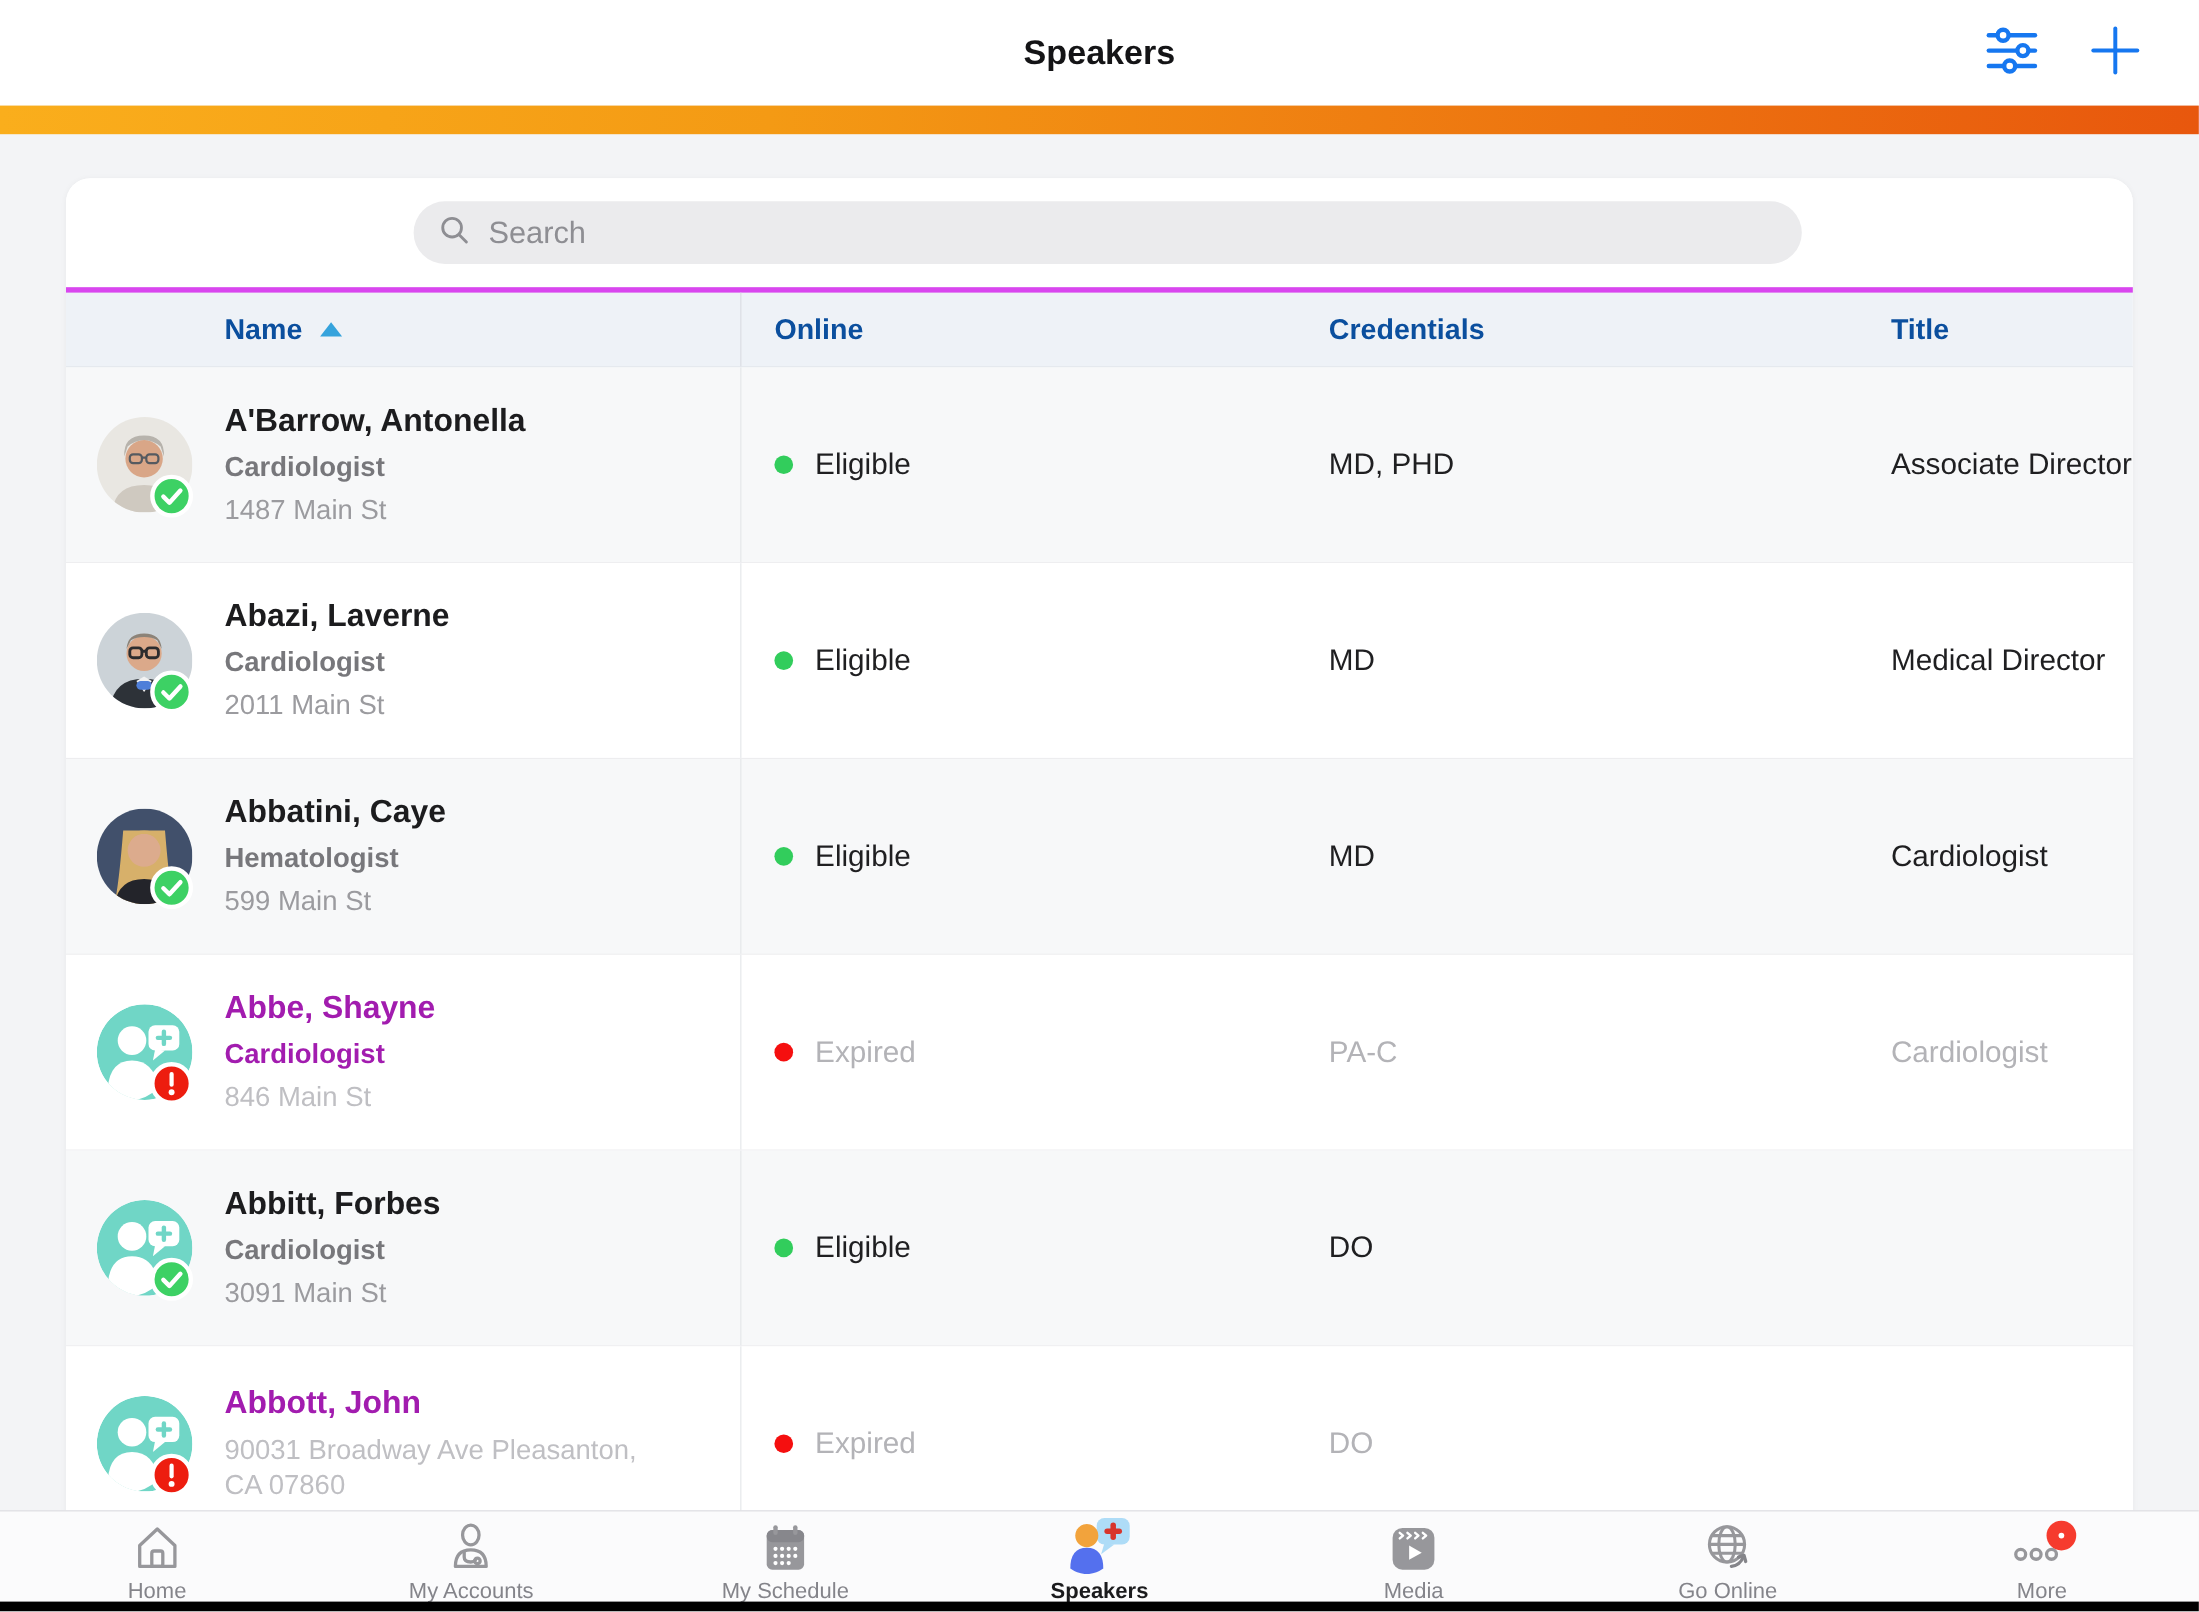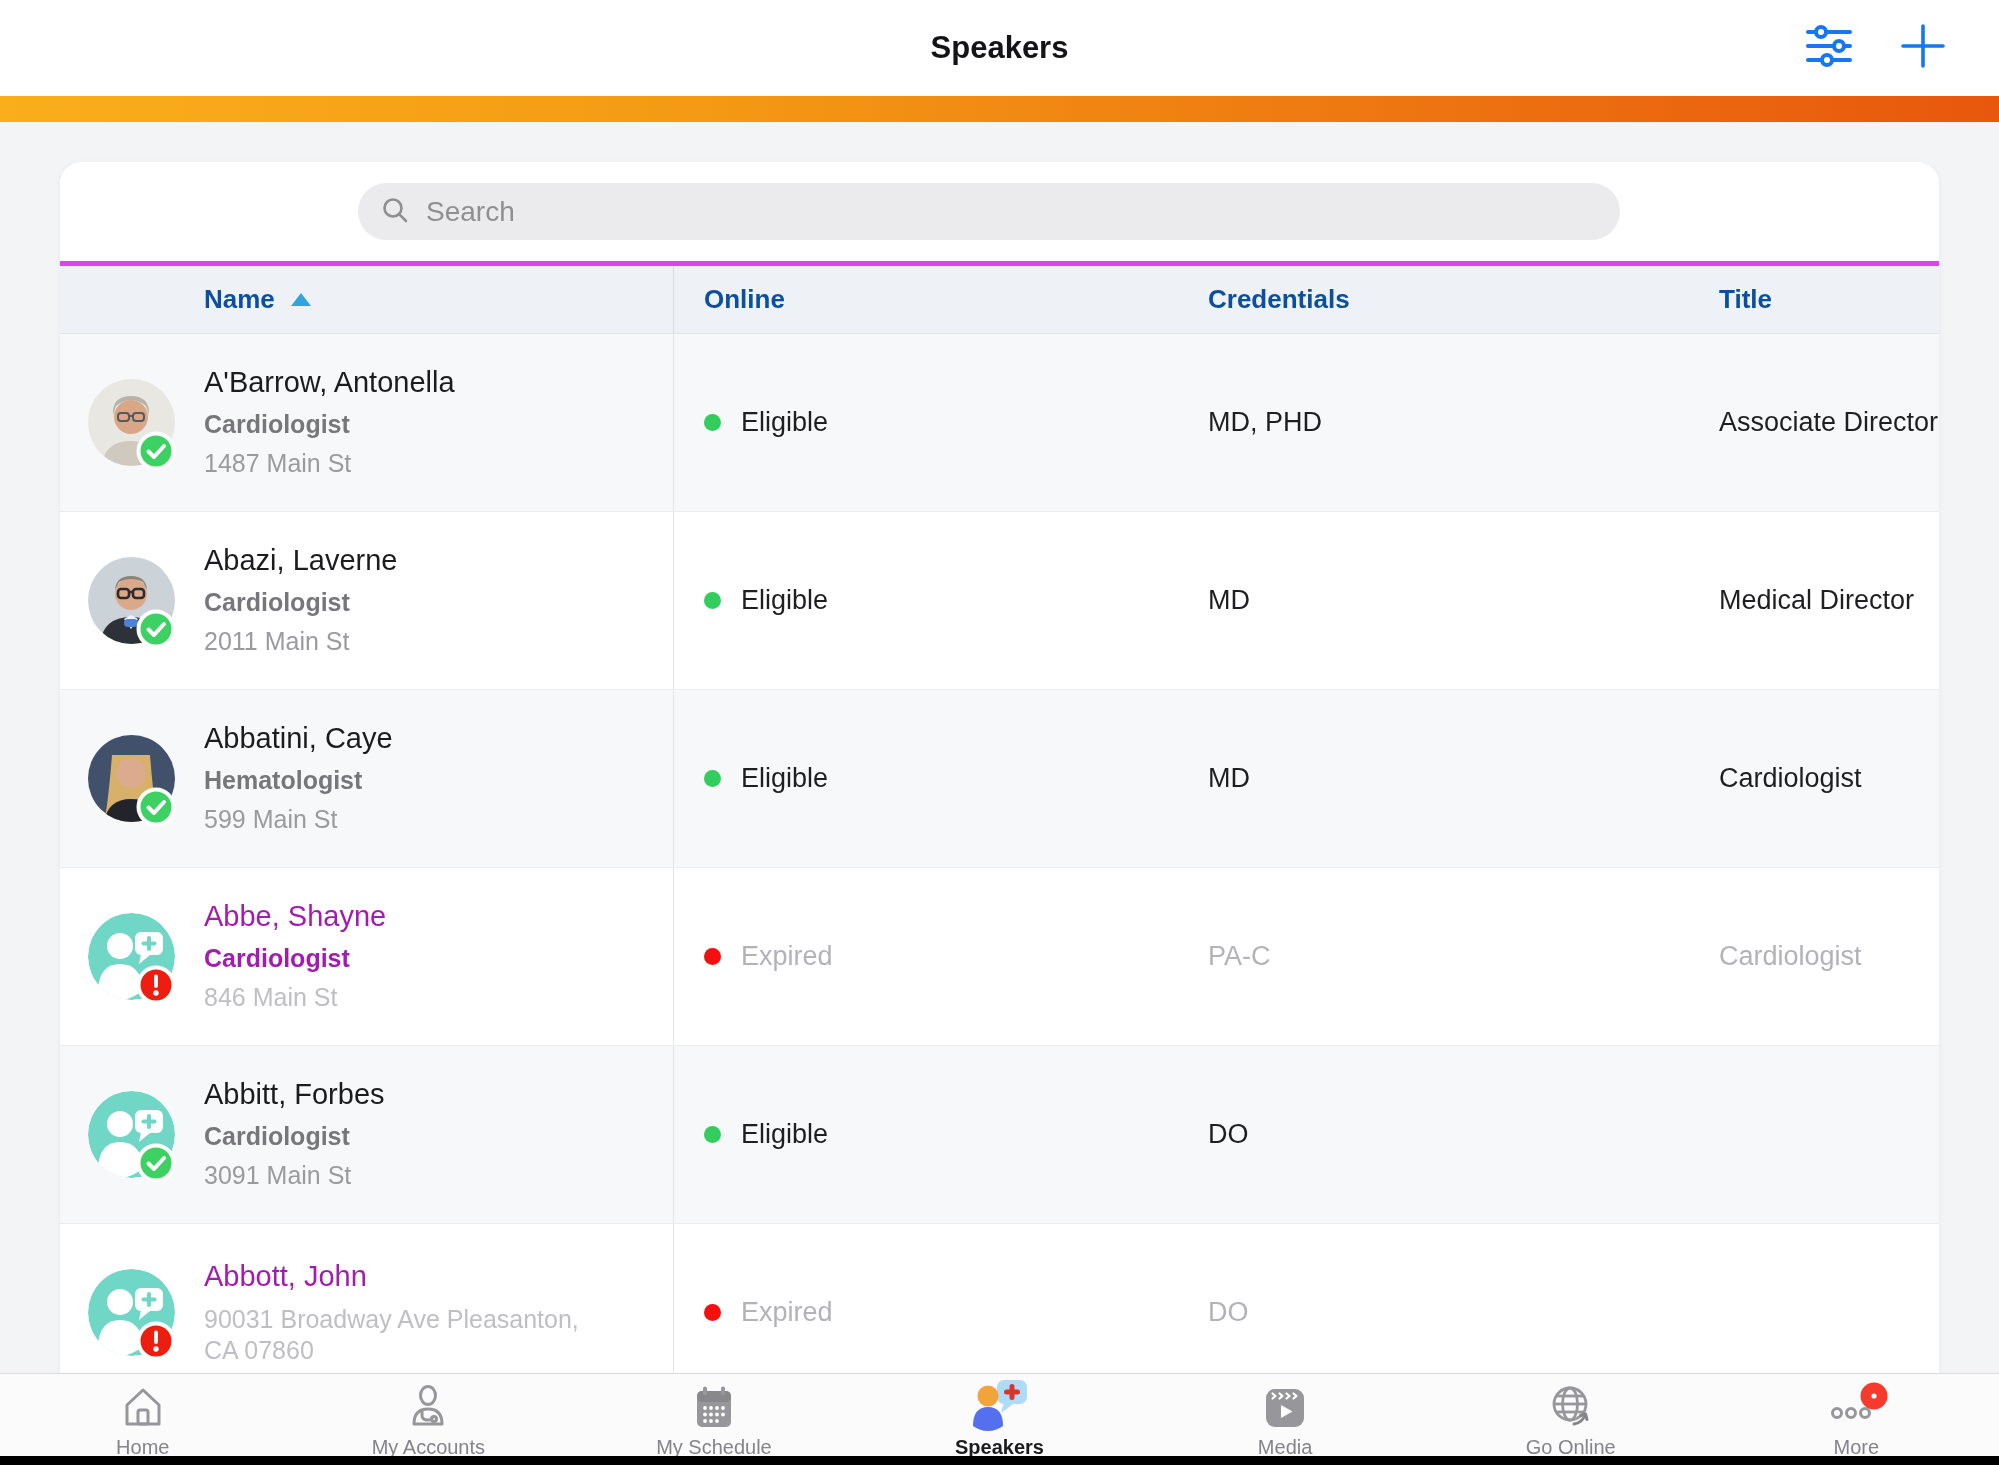--- a/index.html
+++ b/index.html
@@ -14,21 +14,21 @@
   .icon-btn{width:48px;height:48px;display:flex;align-items:center;justify-content:center;cursor:pointer;}
 
   .orange-bar{position:absolute;top:96px;left:0;right:0;height:26px;
               background:linear-gradient(90deg,#FAAE1C 0%,#F49A14 35%,#E8570D 100%);z-index:5;}
 
   
   .card{position:absolute;left:60px;top:162px;width:1879px;bottom:0;background:#ffffff;
         border-radius:22px 22px 0 0;overflow:hidden;box-shadow:0 1px 6px rgba(0,0,0,0.05);}
 
   .search-row{height:99px;position:relative;background:#ffffff;}
-  .search-box{position:absolute;left:298px;top:21px;width:1262px;height:57px;background:#ebebed;
+  .search-box{position:absolute;left:316px;top:21px;width:1262px;height:57px;background:#ebebed;
               border-radius:29px;display:flex;align-items:center;padding:0 22px;box-sizing:border-box;gap:14px;}
   .search-box input{flex:1;border:none;outline:none;background:transparent;font-size:28px;
                     color:#3c3c43;font-family:"Liberation Sans",sans-serif;}
   .search-box input::placeholder{color:#8E8E93;opacity:1;}
 
   
   .grid-cols{display:grid;grid-template-columns:614px 504px 511px 1fr;}
   .table-header{height:67px;background:#eef2f7;border-top:5px solid #d946ef;border-bottom:1px solid #e1e5ea;
                 align-items:center;}
   .th{font-size:26px;font-weight:bold;color:#0B4F9E;padding-left:30px;display:flex;align-items:center;gap:16px;cursor:pointer;}
@@ -36,21 +36,21 @@
   .sort-asc{width:0;height:0;border-left:10px solid transparent;border-right:10px solid transparent;
             border-bottom:13px solid #35A3DC;}
 
   .row{height:177px;border-bottom:1px solid #ededef;background:#ffffff;cursor:pointer;}
   .row.striped{background:#f7f8f9;}
   .cell-name{position:relative;border-right:1px solid #e3e5e9;}
   .avatar{position:absolute;left:28px;top:45px;width:87px;height:87px;border-radius:50%;overflow:hidden;}
   .avatar svg{display:block;}
   .badge{position:absolute;left:76px;top:97px;width:40px;height:40px;}
   .person-text{position:absolute;left:144px;top:50%;transform:translateY(-50%);}
-  .p-name{font-size:29px;font-weight:normal;color:#1c1c1e;margin-bottom:11px;white-space:nowrap;}
+  .p-name{font-size:29px;font-weight:bold;color:#1c1c1e;margin-bottom:11px;white-space:nowrap;}
   .p-specialty{font-size:25px;font-weight:bold;color:#77777b;margin-bottom:9px;}
   .p-address{font-size:25px;color:#9b9b9f;max-width:390px;line-height:1.25;}
   .cell-status{display:flex;align-items:center;gap:20px;padding-left:30px;font-size:27px;color:#1f1f21;}
   .dot{width:17px;height:17px;border-radius:50%;flex:none;}
   .dot.green{background:#32CD5C;}
   .dot.red{background:#F50F0F;}
   .cell-cred,.cell-title{display:flex;align-items:center;padding-left:30px;font-size:27px;color:#1f1f21;white-space:nowrap;}
   .row.expired .p-name,.row.expired .p-specialty{color:#a21caf;}
   .row.expired .p-address{color:#bfbfc3;}
   .row.expired .cell-status,.row.expired .cell-cred,.row.expired .cell-title{color:#b3b3b7;}

